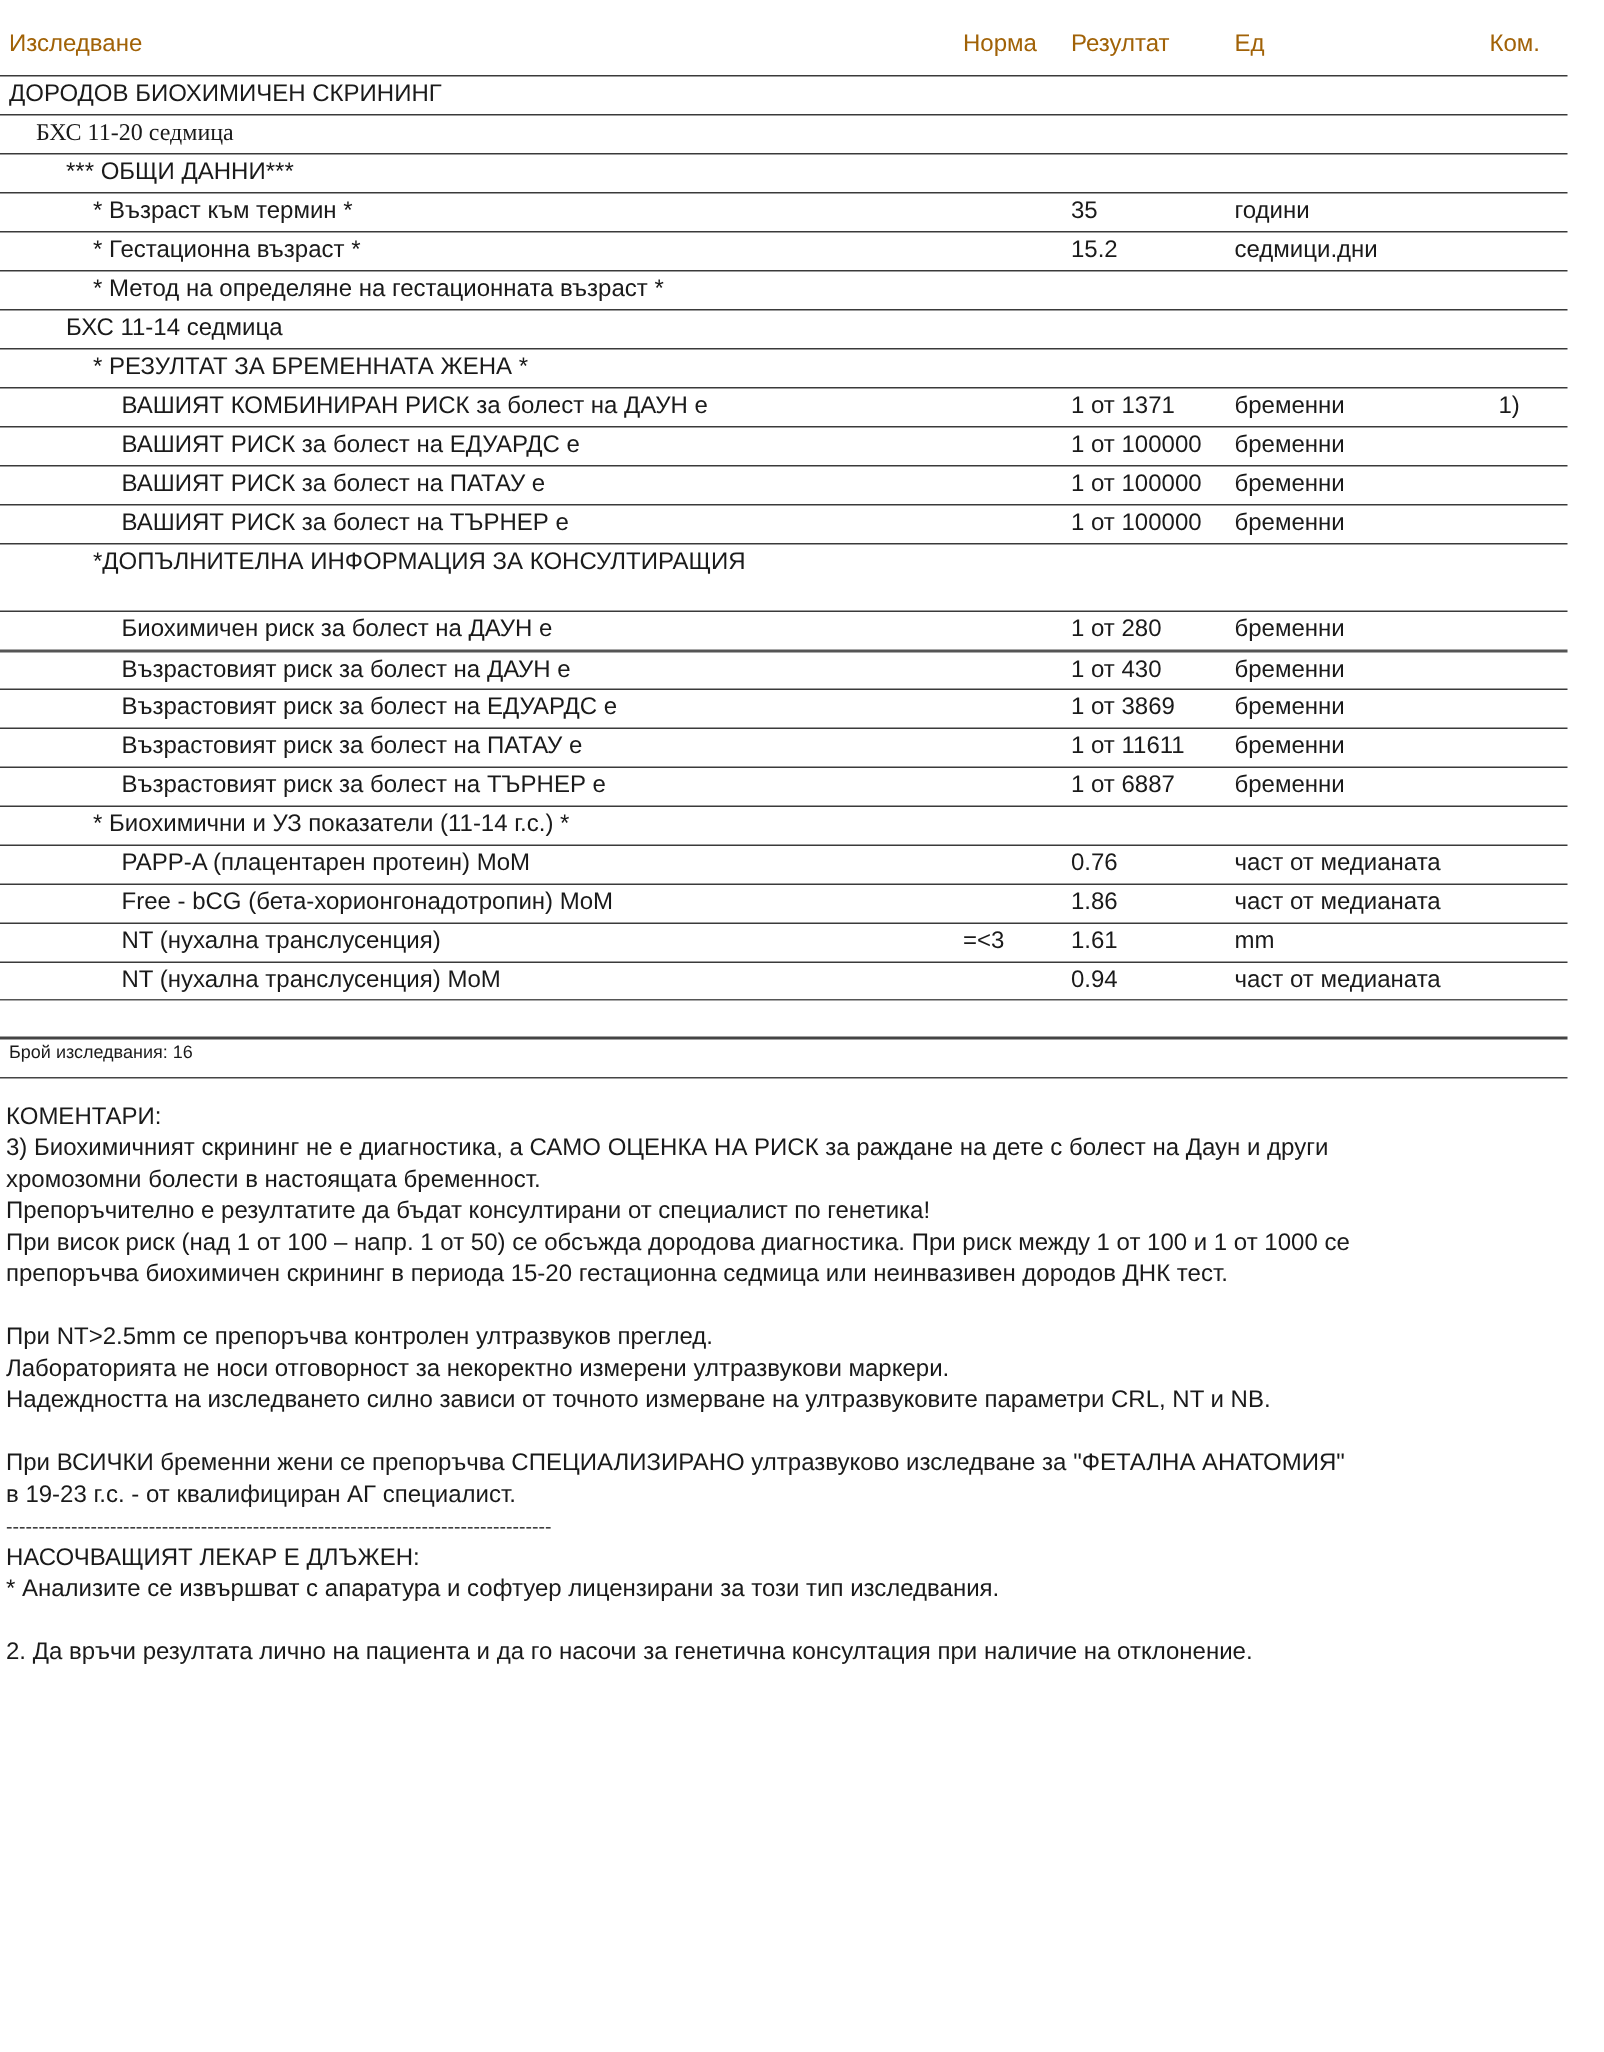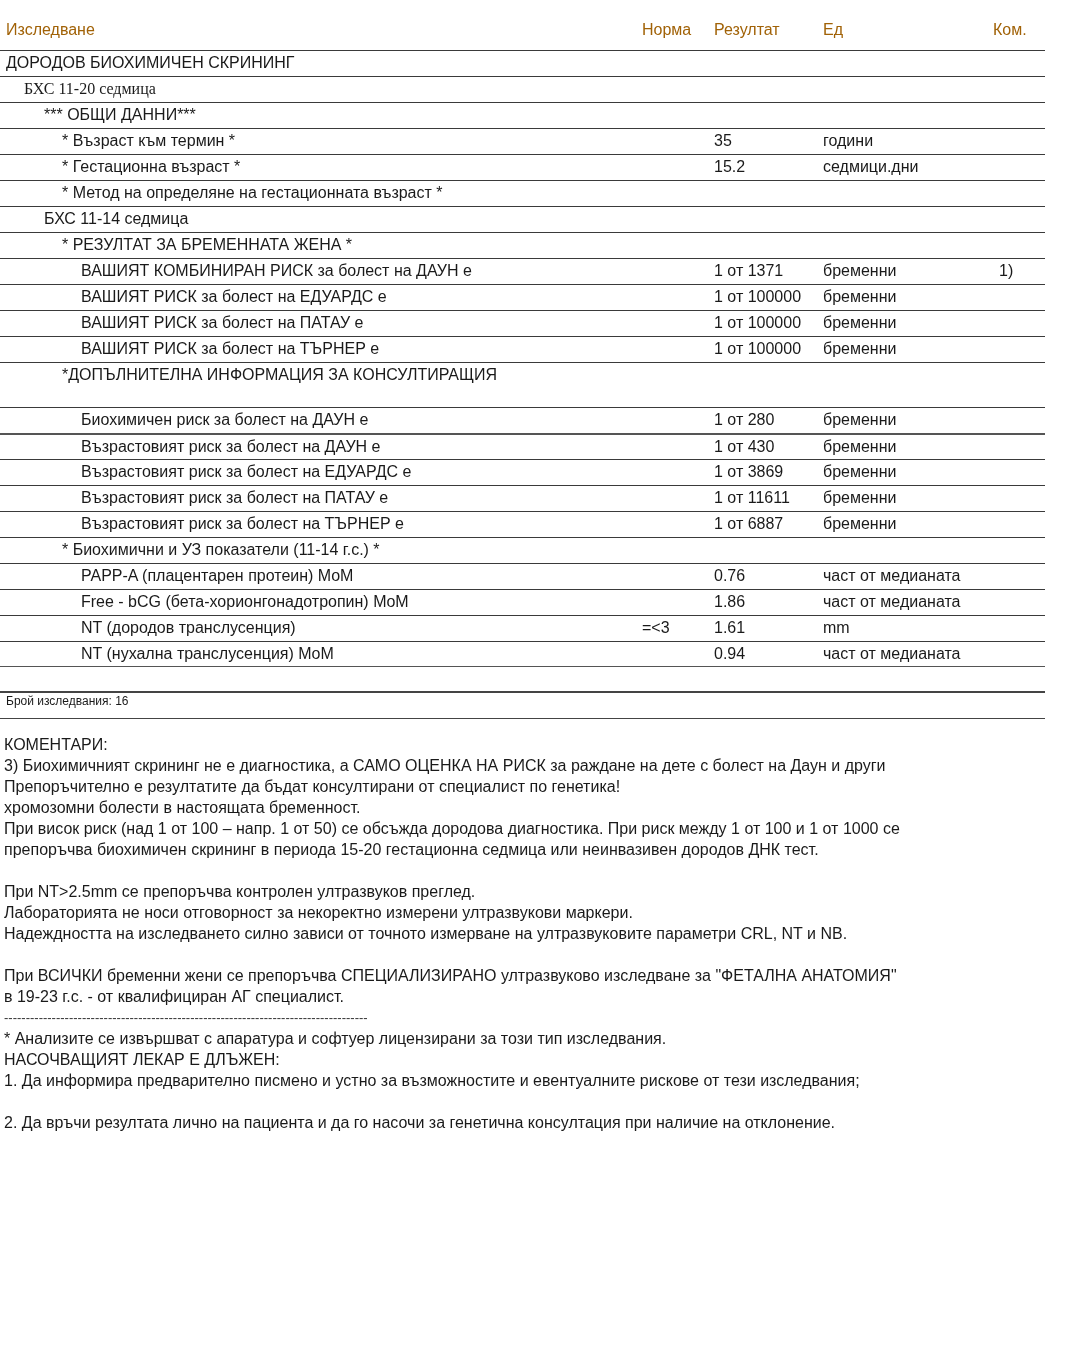--- a/index.html
+++ b/index.html
@@ -185,21 +185,21 @@
       <span class="com"></span>
     </div>
     <div class="row">
       <span class="name l4">Free - bCG (бета-хорионгонадотропин) MoM</span>
       <span class="norm"></span>
       <span class="res">1.86</span>
       <span class="unit">част от медианата</span>
       <span class="com"></span>
     </div>
     <div class="row">
-      <span class="name l4">NT (дородов транслусенция)</span>
+      <span class="name l4">NT (нухална транслусенция)</span>
       <span class="norm">=&lt;3</span>
       <span class="res">1.61</span>
       <span class="unit">mm</span>
       <span class="com"></span>
     </div>
     <div class="row">
       <span class="name l4">NT (нухална транслусенция) MoM</span>
       <span class="norm"></span>
       <span class="res">0.94</span>
       <span class="unit">част от медианата</span>
@@ -208,30 +208,29 @@
   </div>
 
 <div class="hline" style="top:666px;border-top:1px solid #555;"></div>
 <div class="hline" style="top:691px;border-top:2px solid #444;"></div>
 <div class="count">Брой изследвания: 16</div>
 <div class="hline" style="top:718px;border-top:1px solid #444;"></div>
 
 <div class="comments" id="comments">
   <p>КОМЕНТАРИ:</p>
 <p>3) Биохимичният скрининг не е диагностика, а САМО ОЦЕНКА НА РИСК за раждане на дете с болест на Даун и други</p>
+    <p>хромозомни болести в настоящата бременност.</p>
     <p>Препоръчително е резултатите да бъдат консултирани от специалист по генетика!</p>
-    <p>хромозомни болести в настоящата бременност.</p>
     <p>При висок риск (над 1 от 100 – напр. 1 от 50) се обсъжда дородова диагностика. При риск между 1 от 100  и 1 от 1000 се</p>
     <p>препоръчва биохимичен скрининг в периода 15-20 гестационна седмица или неинвазивен дородов ДНК тест.</p>
     <p class="gap"></p>
     <p>При NT&gt;2.5mm се препоръчва контролен ултразвуков преглед.</p>
     <p>Лабораторията не носи отговорност за некоректно измерени ултразвукови маркери.</p>
     <p>Надеждността на изследването силно зависи от точното измерване на ултразвуковите параметри CRL, NT и NB.</p>
     <p class="gap"></p>
     <p>При ВСИЧКИ бременни жени се препоръчва СПЕЦИАЛИЗИРАНО ултразвуково изследване за "ФЕТАЛНА АНАТОМИЯ"</p>
     <p>в 19-23 г.с. - от квалифициран АГ специалист.</p>
     <p class="dash">------------------------------------------------------------------------------------</p>
+    <p>НАСОЧВАЩИЯТ ЛЕКАР Е ДЛЪЖЕН:</p>
     <p>* Анализите се извършват с апаратура и софтуер лицензирани за този тип изследвания.</p>
-    <p>НАСОЧВАЩИЯТ ЛЕКАР Е ДЛЪЖЕН:</p>
-    <p>1. Да информира предварително писмено и устно за възможностите и евентуалните рискове от тези изследвания;</p>
     <p class="gap"></p>
     <p>2. Да връчи резултата лично на пациента и да го насочи за генетична консултация при наличие на отклонение.</p>
   </div>
 
 </body></html>

